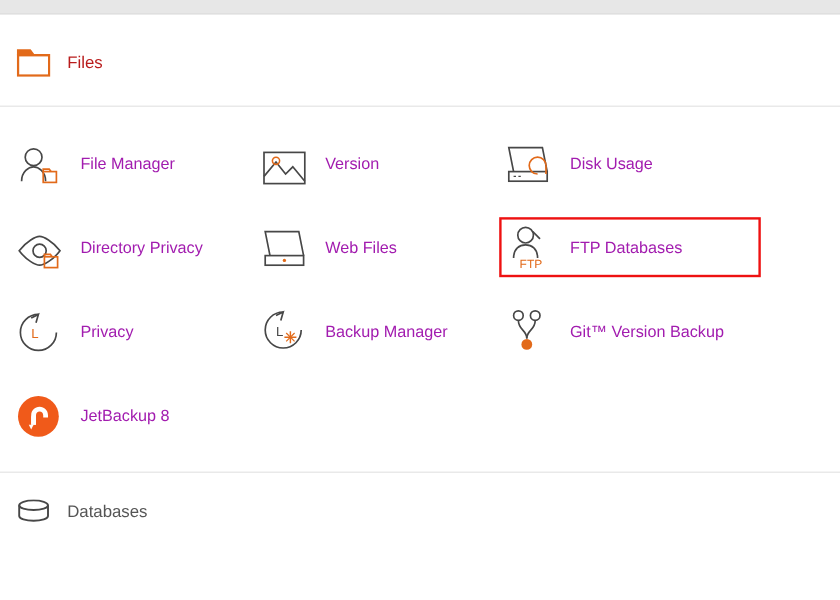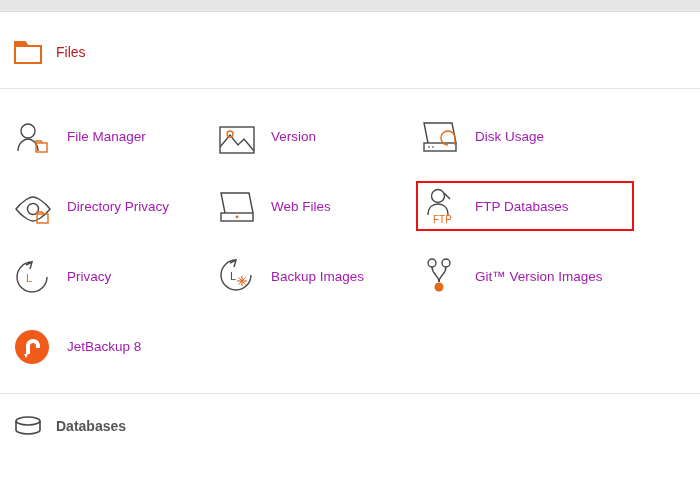--- a/index.html
+++ b/index.html
@@ -42,21 +42,21 @@
   }
   .highlight {
     border: 2px solid #e11; padding: 4px 6px 4px 4px;
     margin: -6px -8px -6px -6px;
   }
   .section-head2 {
     display: flex; align-items: center;
     padding: 22px 14px 0 14px;
   }
   .section-head2 .label {
-    color: #555; font-size: 14px; margin-left: 14px; font-weight: 700;
+    color: #555; font-size: 14px; margin-left: 14px; font-weight: 400;
   }
   svg { display: block; }
 </style>
 </head>
 <body>
 
 <div class="topbar"></div>
 
 <div class="section-head">
   <span>
@@ -163,34 +163,34 @@
         <polyline points="12,6 18,3 16,10" fill="none" stroke="#474747" stroke-width="1.4"></polyline>
         <text x="12" y="23" font-size="11" font-family="Arial" fill="#474747">L</text>
         <g transform="translate(24,24)">
           <line x1="0" y1="-5" x2="0" y2="5" stroke="#e26a1a" stroke-width="1.2"></line>
           <line x1="-5" y1="0" x2="5" y2="0" stroke="#e26a1a" stroke-width="1.2"></line>
           <line x1="-3.5" y1="-3.5" x2="3.5" y2="3.5" stroke="#e26a1a" stroke-width="1"></line>
           <line x1="3.5" y1="-3.5" x2="-3.5" y2="3.5" stroke="#e26a1a" stroke-width="1"></line>
         </g>
       </svg>
     </span>
-    <span class="tool-label">Backup Images</span>
+    <span class="tool-label">Backup Manager</span>
   </div>
 
   <div class="tool">
     <span class="icon-wrap">
       <svg width="34" height="38" viewBox="0 0 34 38">
         <circle cx="10" cy="6" r="4" fill="none" stroke="#474747" stroke-width="1.4"></circle>
         <circle cx="24" cy="6" r="4" fill="none" stroke="#474747" stroke-width="1.4"></circle>
         <circle cx="17" cy="30" r="4.5" fill="#e26a1a"></circle>
         <path d="M10 10 C10 18 17 18 17 25" fill="none" stroke="#474747" stroke-width="1.4"></path>
         <path d="M24 10 C24 18 17 18 17 25" fill="none" stroke="#474747" stroke-width="1.4"></path>
       </svg>
     </span>
-    <span class="tool-label">Git™ Version Images</span>
+    <span class="tool-label">Git™ Version Backup</span>
   </div>
 
   <div class="tool">
     <span class="icon-wrap">
       <svg width="36" height="36" viewBox="0 0 36 36">
         <circle cx="18" cy="18" r="17" fill="#f05a1a"></circle>
         <path d="M12 17 C12 13 15 10 19 10 C23 10 26 13 26 17 L26 19 L22 19 L22 17 C22 15.3 20.7 14 19 14 C17.3 14 16 15.3 16 17 L16 25 L12 25 Z" fill="#fff"></path>
         <path d="M16 25 L12 25 L12 17" fill="#fff"></path>
         <polygon points="10,25 14,25 12,29" fill="#fff"></polygon>
       </svg>

